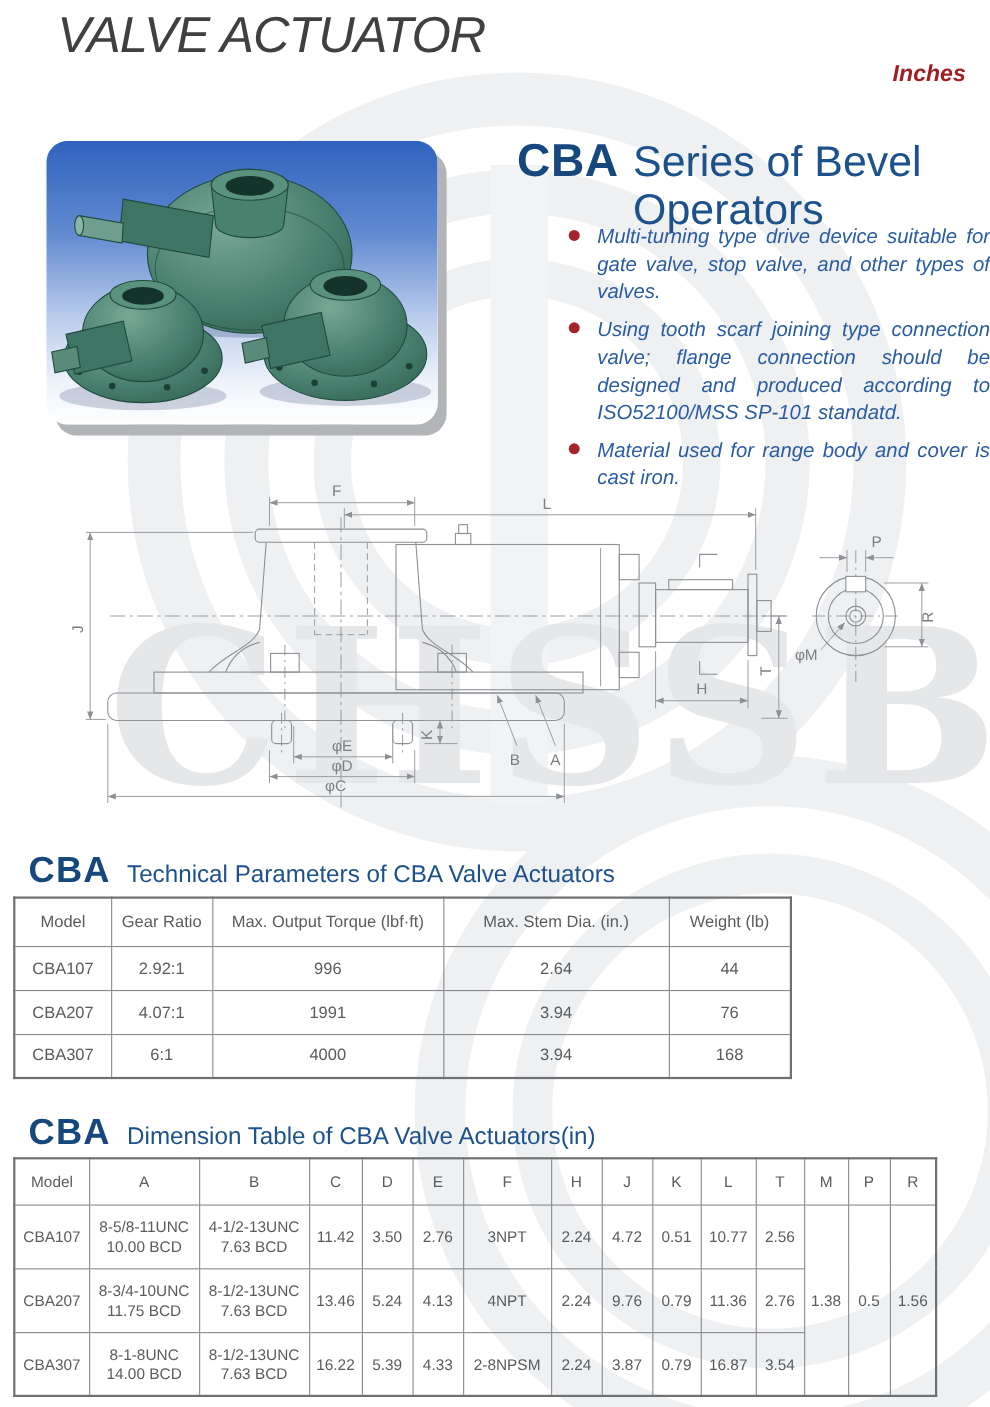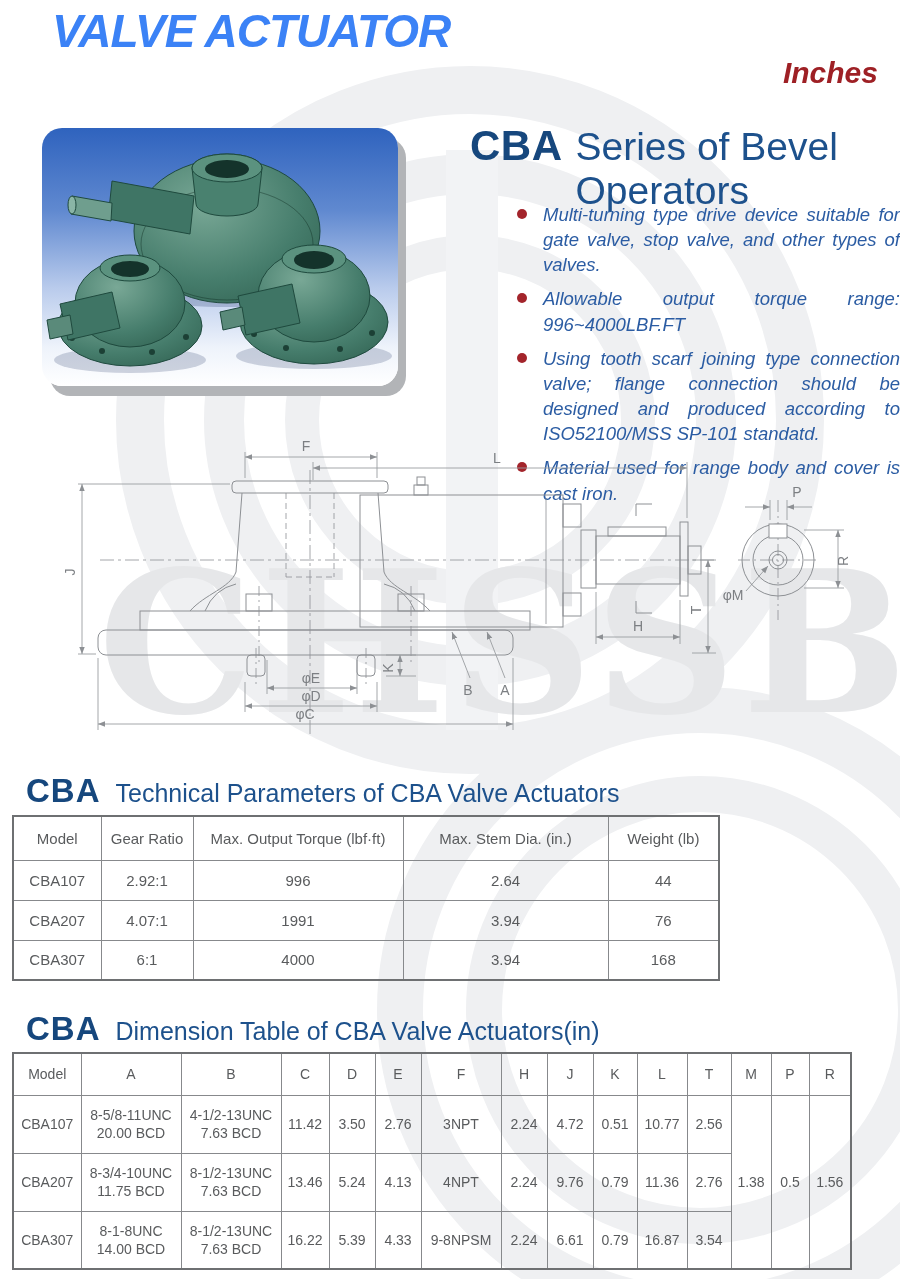--- a/index.html
+++ b/index.html
@@ -2,22 +2,22 @@
 <html><head>
 <meta charset="utf-8">
 <style>
   html,body{margin:0;padding:0;background:#ffffff;}
   .page{position:relative;width:900px;height:1279px;background:#ffffff;overflow:hidden;
         font-family:"Liberation Sans",sans-serif;}
   .layer{position:absolute;left:0;top:0;}
 
   
   .page-title{position:absolute;left:52px;top:4px;font-size:46px;font-style:italic;
-              font-weight:bold;color:#3b82f6;letter-spacing:-1px;}
-  .units{position:absolute;right:22px;top:56px;font-size:30px;font-style:italic;
+              font-weight:normal;color:#404040;letter-spacing:-1px;}
+  .units{position:absolute;right:22px;top:56px;font-size:21px;font-style:italic;
          font-weight:bold;color:#9e2025;}
 
   
   .photo{position:absolute;left:42px;top:128px;width:356px;height:258px;border-radius:20px;
          overflow:hidden;box-shadow:8px 10px 0 #b2b4b7;}
   .photo svg{display:block;}
 
   
   .series-head{position:absolute;left:470px;top:122px;display:flex;align-items:baseline;}
   .series-code{font-size:42px;font-weight:bold;color:#16477d;letter-spacing:0.5px;}
@@ -30,21 +30,21 @@
 
   
   .drawing{position:absolute;left:0;top:438px;}
   .drawing text{font-family:"Liberation Sans",sans-serif;font-size:14px;fill:#7c7f83;}
 
   
   .sec-head{position:absolute;display:flex;align-items:baseline;}
   .sec-head.s1{left:26px;top:772px;}
   .sec-head.s2{left:26px;top:1010px;}
   .sec-code{font-size:33px;font-weight:bold;color:#16477d;letter-spacing:1px;}
-  .sec-title{font-size:25px;color:#1d518c;margin-left:15px;}
+  .sec-title{font-size:22px;color:#1d518c;margin-left:15px;}
 
   
   table{border-collapse:collapse;table-layout:fixed;background:transparent;padding-left:40px;}
   .tbl{position:absolute;color:#595b5d;}
   .tbl th,.tbl td{border:1px solid #87898c;text-align:center;vertical-align:middle;
                   font-weight:normal;padding:0 2px;}
   .tbl{border:2px solid #6e7072;}
   .tbl1{left:12px;top:815px;width:706px;font-size:15px;}
   .tbl1 tr.hdr{height:44px;} .tbl1 tr.data{height:40px;}
   .tbl2{left:12px;top:1052px;width:838px;font-size:14px;}
@@ -131,21 +131,20 @@
     </svg>
   </div>
 
   <div class="series-head">
     <span class="series-code">CBA</span>
     <span class="series-sub">Series of Bevel Operators</span>
   </div>
 
   <ul class="bullets">
     <li><span class="dot"></span><span>Multi-turning type drive device suitable for gate valve, stop valve, and other types of valves.</span></li>
-    <li><span class="dot"></span><span>Allowable output torque range: 996~4000LBF.FT</span></li>
     <li><span class="dot"></span><span>Using tooth scarf joining type connection valve; flange connection should be designed and produced according to ISO52100/MSS SP-101 standatd.</span></li>
     <li><span class="dot"></span><span>Material used for range body and cover is cast iron.</span></li>
   </ul>
 
   <svg class="drawing" width="900" height="302" viewBox="0 438 900 302">
     <defs>
       <marker id="mA" viewBox="0 0 10 10" refX="9" refY="5" markerWidth="9" markerHeight="9" orient="auto-start-reverse">
         <path d="M0,1.5 L9,5 L0,8.5 Z" fill="#8d9094"></path>
       </marker>
     </defs>
@@ -341,21 +340,21 @@
       <th>L</th>
       <th>T</th>
       <th>M</th>
       <th>P</th>
       <th>R</th>
     </tr>
     <tr class="data">
       <td>CBA107</td>
       <td class="two-line">
             <span>8-5/8-11UNC</span>
-            <span>20.00 BCD</span>
+            <span>10.00 BCD</span>
           </td>
       <td class="two-line">
             <span>4-1/2-13UNC</span>
             <span>7.63 BCD</span>
           </td>
       <td>11.42</td>
       <td>3.50</td>
       <td>2.76</td>
       <td>3NPT</td>
       <td>2.24</td>
@@ -393,23 +392,23 @@
             <span>8-1-8UNC</span>
             <span>14.00 BCD</span>
           </td>
       <td class="two-line">
             <span>8-1/2-13UNC</span>
             <span>7.63 BCD</span>
           </td>
       <td>16.22</td>
       <td>5.39</td>
       <td>4.33</td>
-      <td>9-8NPSM</td>
+      <td>2-8NPSM</td>
       <td>2.24</td>
-      <td>6.61</td>
+      <td>3.87</td>
       <td>0.79</td>
       <td>16.87</td>
       <td>3.54</td>
     </tr>
   </tbody>
     </table>
 
 </div>
 
 </body></html>

